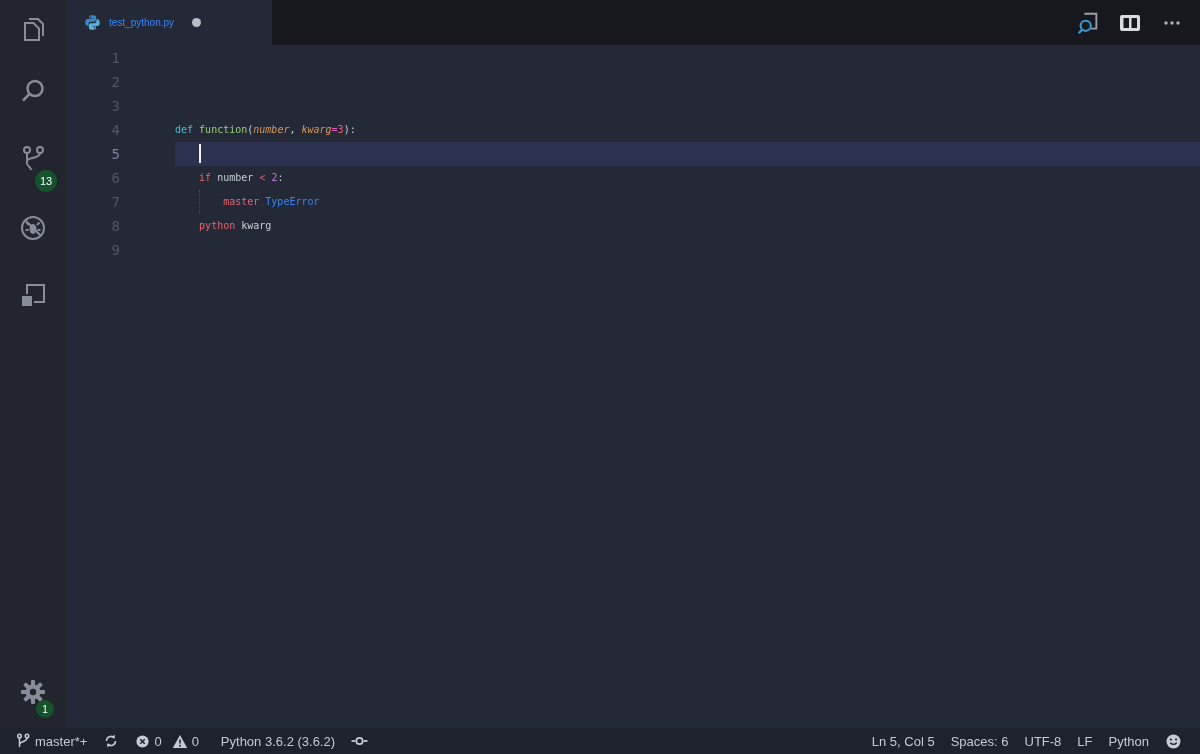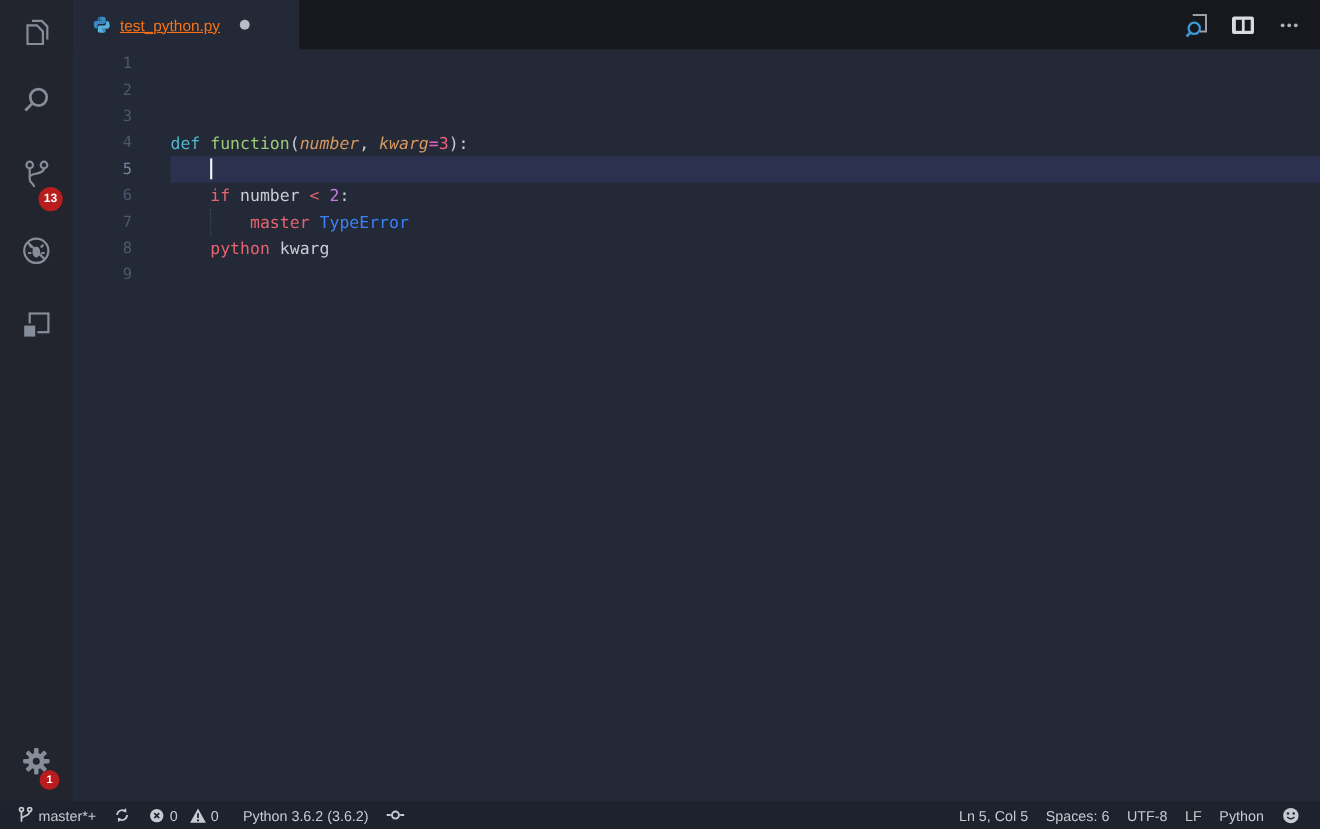--- a/index.html
+++ b/index.html
@@ -29,25 +29,25 @@
     cursor: pointer;
   }
   .activity-item:first-child { height: 58px; }
   .activity-settings {
     position: absolute; bottom: 10px; left: 0;
     width: 66px; height: 52px;
     display: flex; align-items: center; justify-content: center;
   }
   .badge {
     position: absolute;
-    background: #b91c1c;
+    background: #14532d;
     color: #fff;
     border-radius: 50%;
     display: flex; align-items: center; justify-content: center;
-    font-weight: bold;
+    font-weight: normal;
   }
   .badge-scm { width: 22px; height: 22px; font-size: 11px; right: 9px; bottom: 2px; }
   .badge-gear { width: 18px; height: 18px; font-size: 10px; right: 12px; bottom: 0px; }
 
   
   .editor-col { flex: 1; display: flex; flex-direction: column; min-width: 0; }
   .tab-bar {
     height: 45px;
     background: #16181e;
     display: flex;
@@ -56,21 +56,21 @@
   }
   .tab {
     width: 206px;
     background: #242937;
     display: flex;
     align-items: center;
     padding: 0 14px 0 18px;
     gap: 8px;
     cursor: pointer;
   }
-  .tab-label { color: #f97316; font-size: 14px; white-space: nowrap; text-decoration: underline; }
+  .tab-label { color: #3b82f6; font-size: 10px; white-space: nowrap; }
   .dirty-dot {
     width: 9px; height: 9px; border-radius: 50%;
     background: #b8bcc4; margin-left: 10px; flex-shrink: 0;
   }
   .tab-actions {
     margin-left: auto;
     display: flex; align-items: center;
     gap: 10px; padding-right: 12px;
   }
   .tab-action { width: 32px; height: 32px; display:flex; align-items:center; justify-content:center; cursor:pointer; border-radius:4px; }
@@ -87,25 +87,25 @@
   .code-row { display: flex; height: 24px; line-height: 24px; }
   .gutter {
     width: 54px; flex-shrink: 0;
     text-align: right;
     color: #4e576e;
     font-size: 14px;
     user-select: none;
   }
   .code-row.active .gutter { color: #7a84a0; }
   .code-text {
-    margin-left: 35px;
+    margin-left: 55px;
     flex: 1;
     position: relative;
     white-space: pre;
-    font-size: 15px;
+    font-size: 10px;
     color: #c9cdd6;
   }
   .code-row.active .code-text { background: #2c3150; }
   .tok-param { font-style: italic; }
   .cursor {
     position: absolute; top: 2px; width: 2px; height: 19px;
     background: #f2f2f2;
   }
   .indent-guide {
     position: absolute; top: 0; bottom: 0; width: 0;

